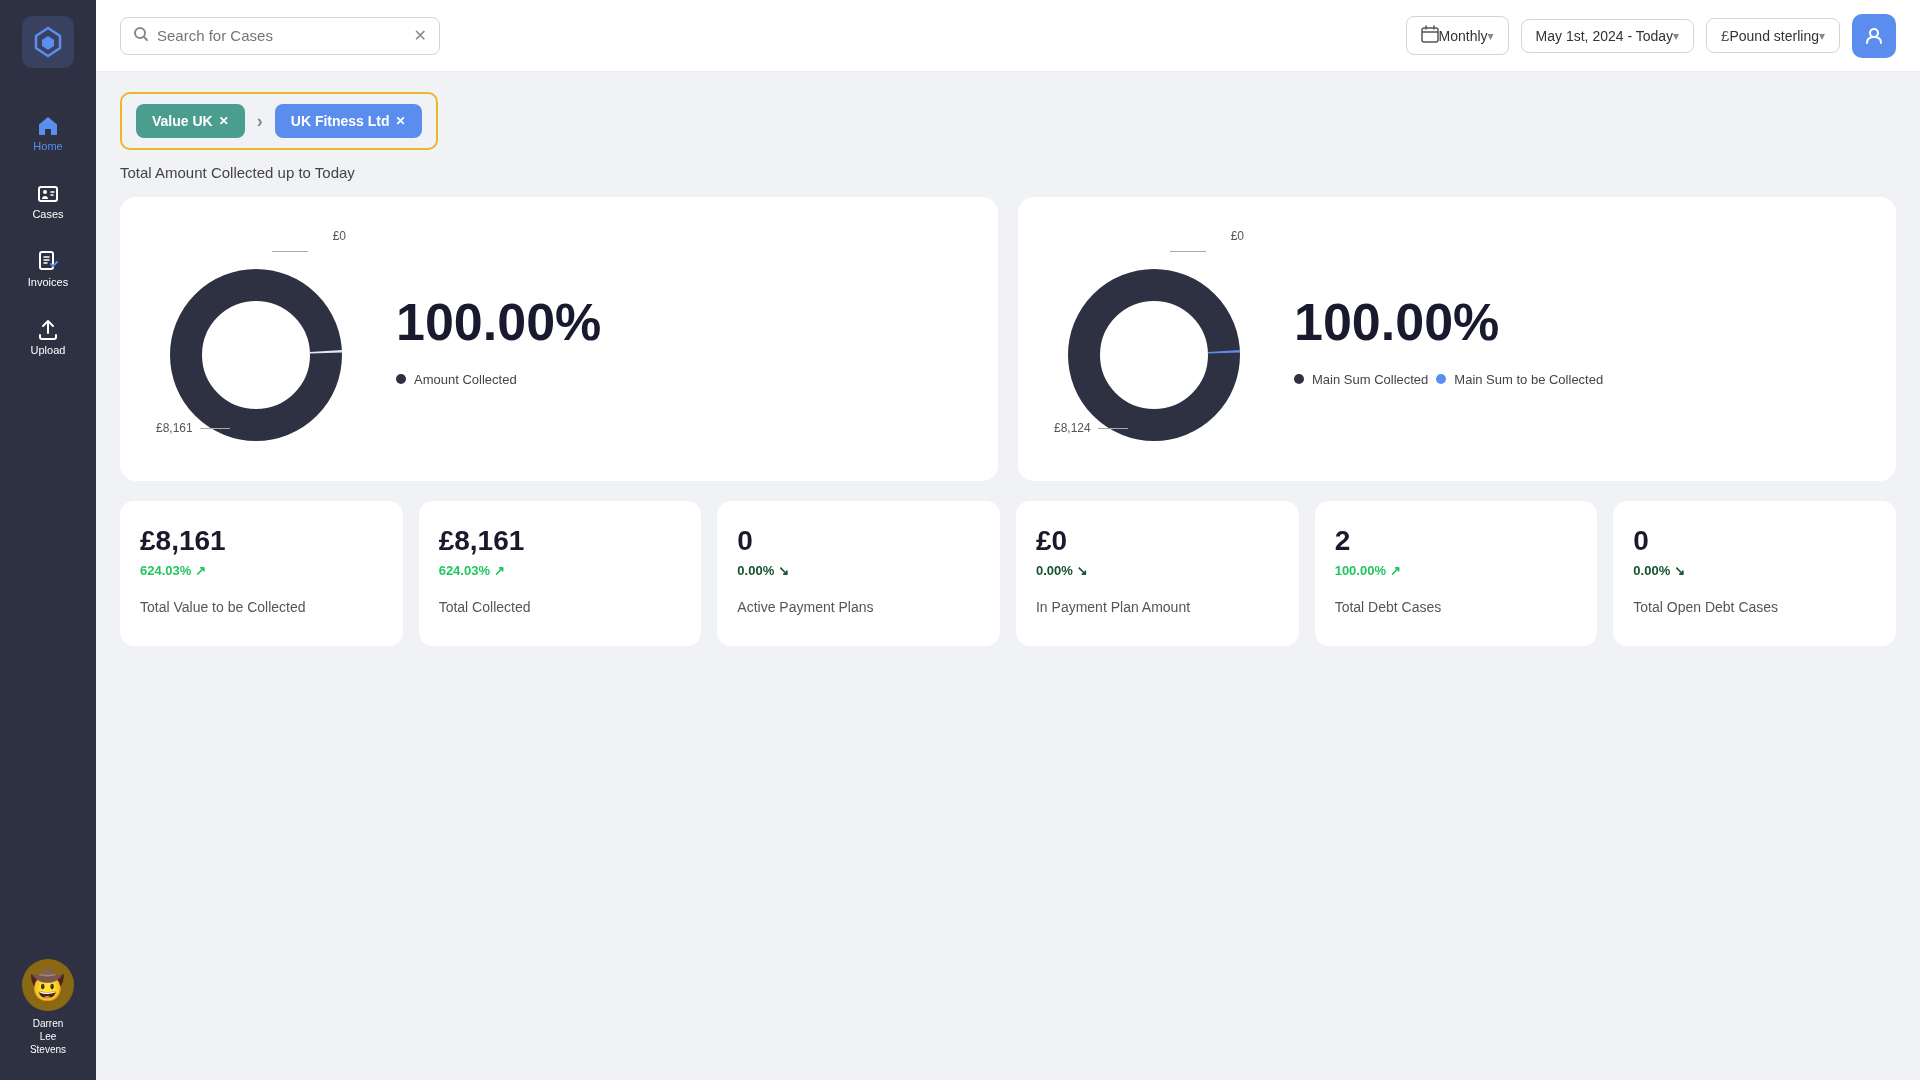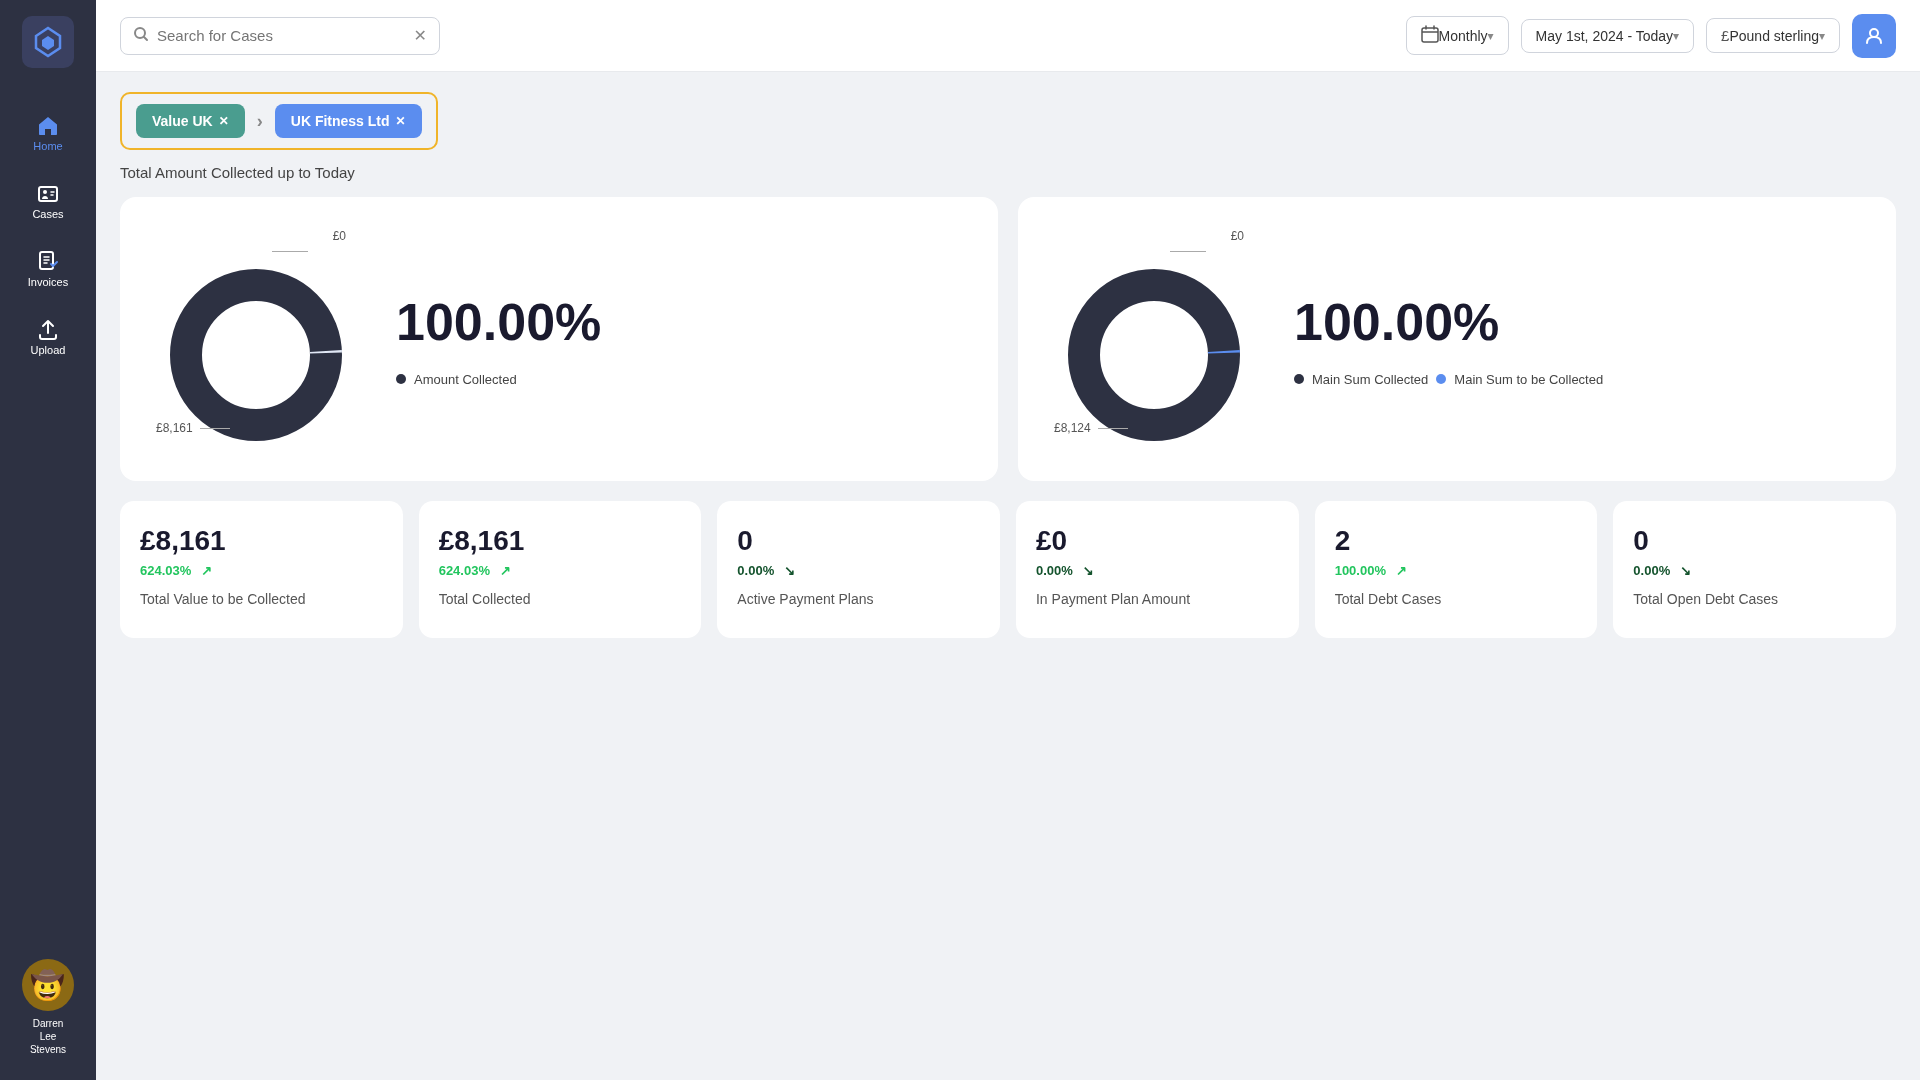--- a/index.html
+++ b/index.html
@@ -270,24 +270,24 @@
     }
     .stat-value {
       font-size: 28px;
       font-weight: 700;
       color: #1a1a2e;
       margin-bottom: 6px;
     }
     .stat-change {
       display: flex;
       align-items: center;
-      gap: 10px;
+      gap: 4px;
       font-size: 13px;
       font-weight: 600;
-      margin-bottom: 12px;
+      margin-bottom: 20px;
     }
     .stat-change.up { color: #22c55e; }
     .stat-change.down { color: #14532d; align-items: flex-end; }
     .stat-label {
       font-size: 14px;
       color: #555;
       font-weight: 500;
       line-height: 1.4;
     }
   </style>

